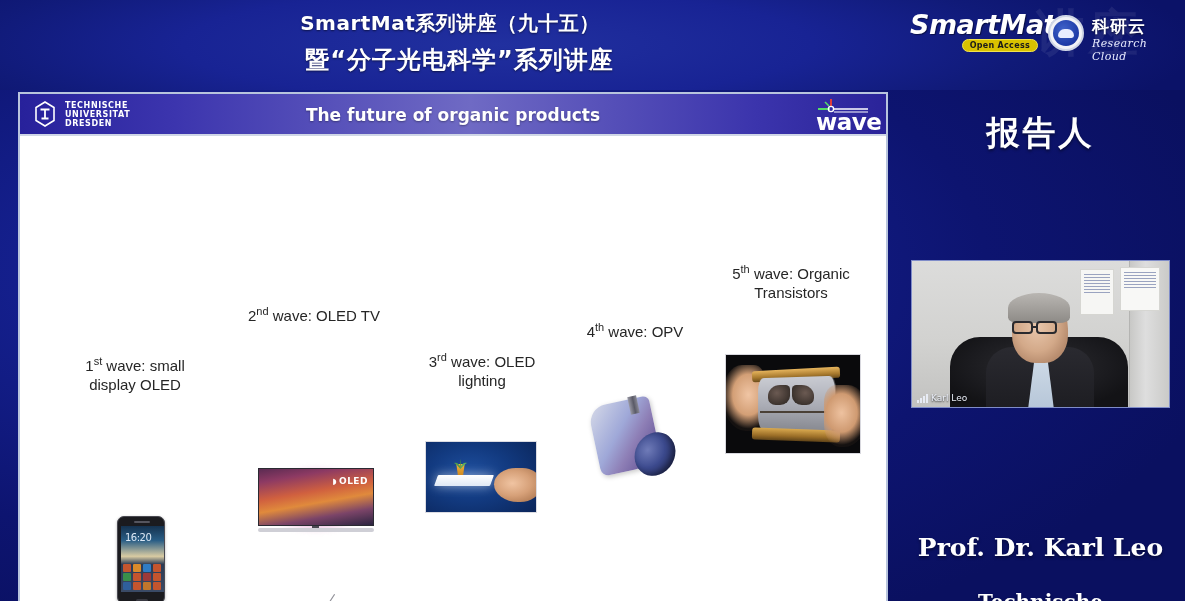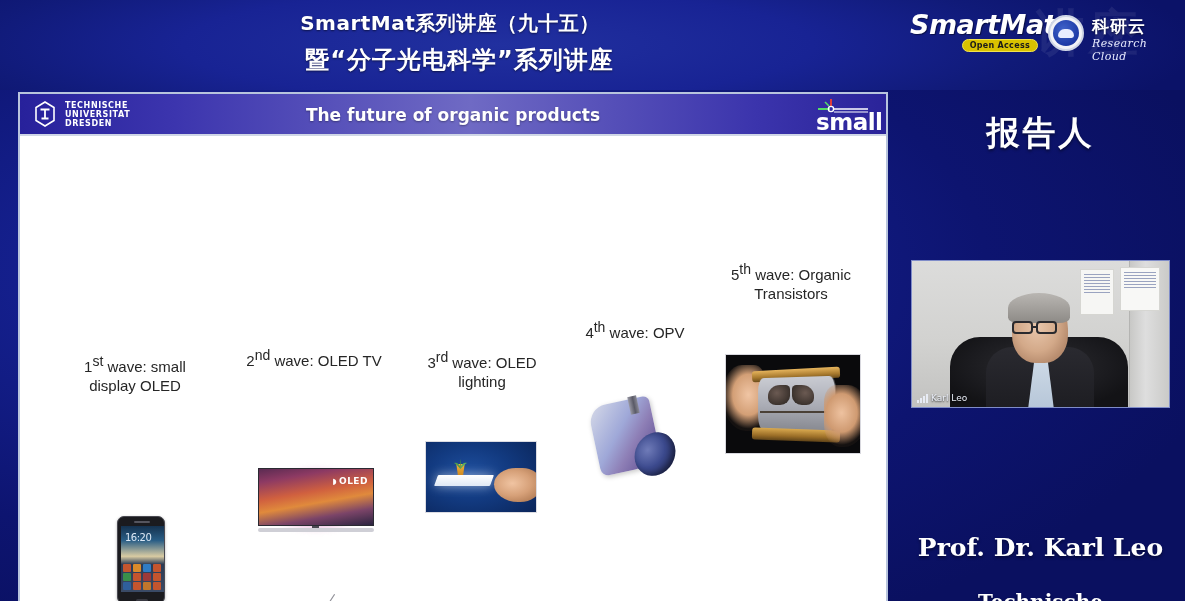--- a/index.html
+++ b/index.html
@@ -153,21 +153,21 @@
   }
 
   #slide-body { position: absolute; left: 0; top: 42px; width: 100%; height: 467px; background: #ffffff; }
 
   .wave-label {
     position: absolute;
     font-family: "Liberation Sans", sans-serif;
     font-size: 15px; color: #262626; text-align: center;
     line-height: 19px;
   }
-  .wave-label sup { font-size: 14px; vertical-align: super; }
+  .wave-label sup { font-size: 11px; vertical-align: super; }
 
   
   #phone {
     position: absolute; left: 97px; top: 380px;
     width: 48px; height: 88px;
     background: #1b1b1f;
     border-radius: 7px;
     border: 1px solid #4a4a52;
     box-shadow: 0 1px 3px rgba(0,0,0,.3);
     overflow: hidden;
@@ -456,21 +456,21 @@
 
       <div id="iapp-logo">
         <svg width="56" height="20" viewBox="0 0 56 20">
           <line x1="2" y1="12" x2="14" y2="12" stroke="#55dd66" stroke-width="2"></line>
           <line x1="18" y1="12" x2="52" y2="12" stroke="#ffffff" stroke-width="1.6"></line>
           <line x1="18" y1="15" x2="52" y2="15" stroke="#ffffff" stroke-width="1.2"></line>
           <line x1="15" y1="2" x2="15" y2="10" stroke="#e03c3c" stroke-width="2"></line>
           <line x1="9" y1="5" x2="13" y2="9" stroke="#55dd66" stroke-width="1.6"></line>
           <circle cx="15" cy="12" r="2.6" fill="none" stroke="#ffffff" stroke-width="1.4"></circle>
         </svg>
-        <div class="iapp-word">small</div>
+        <div class="iapp-word">wave</div>
       </div>
     </div>
 
     <div id="slide-body">
 
       <div class="wave-label" style="left:35px; top:216px; width:160px;">
         <span>1</span><sup>st</sup><span> wave: small</span><br>
         <span>display OLED</span>
       </div>
       <div id="phone">
@@ -488,21 +488,21 @@
               <i></i>
               <i></i>
               <i></i>
               <i></i>
               <i></i>
             </span>
         </span>
         <span class="home"></span>
       </div>
 
-      <div class="wave-label" style="left:196px; top:166px; width:196px;margin-top:44px;">
+      <div class="wave-label" style="left:196px; top:166px; width:196px;">
         <span>2</span><sup>nd</sup><span> wave: OLED TV</span>
       </div>
       <div id="tv-wrap">
         <span id="tv-glow"></span>
         <span id="tv-screen">
           <span class="oled">OLED</span>
         </span>
         <span id="tv-neck"></span>
         <span id="tv-stand"></span>
       </div>

